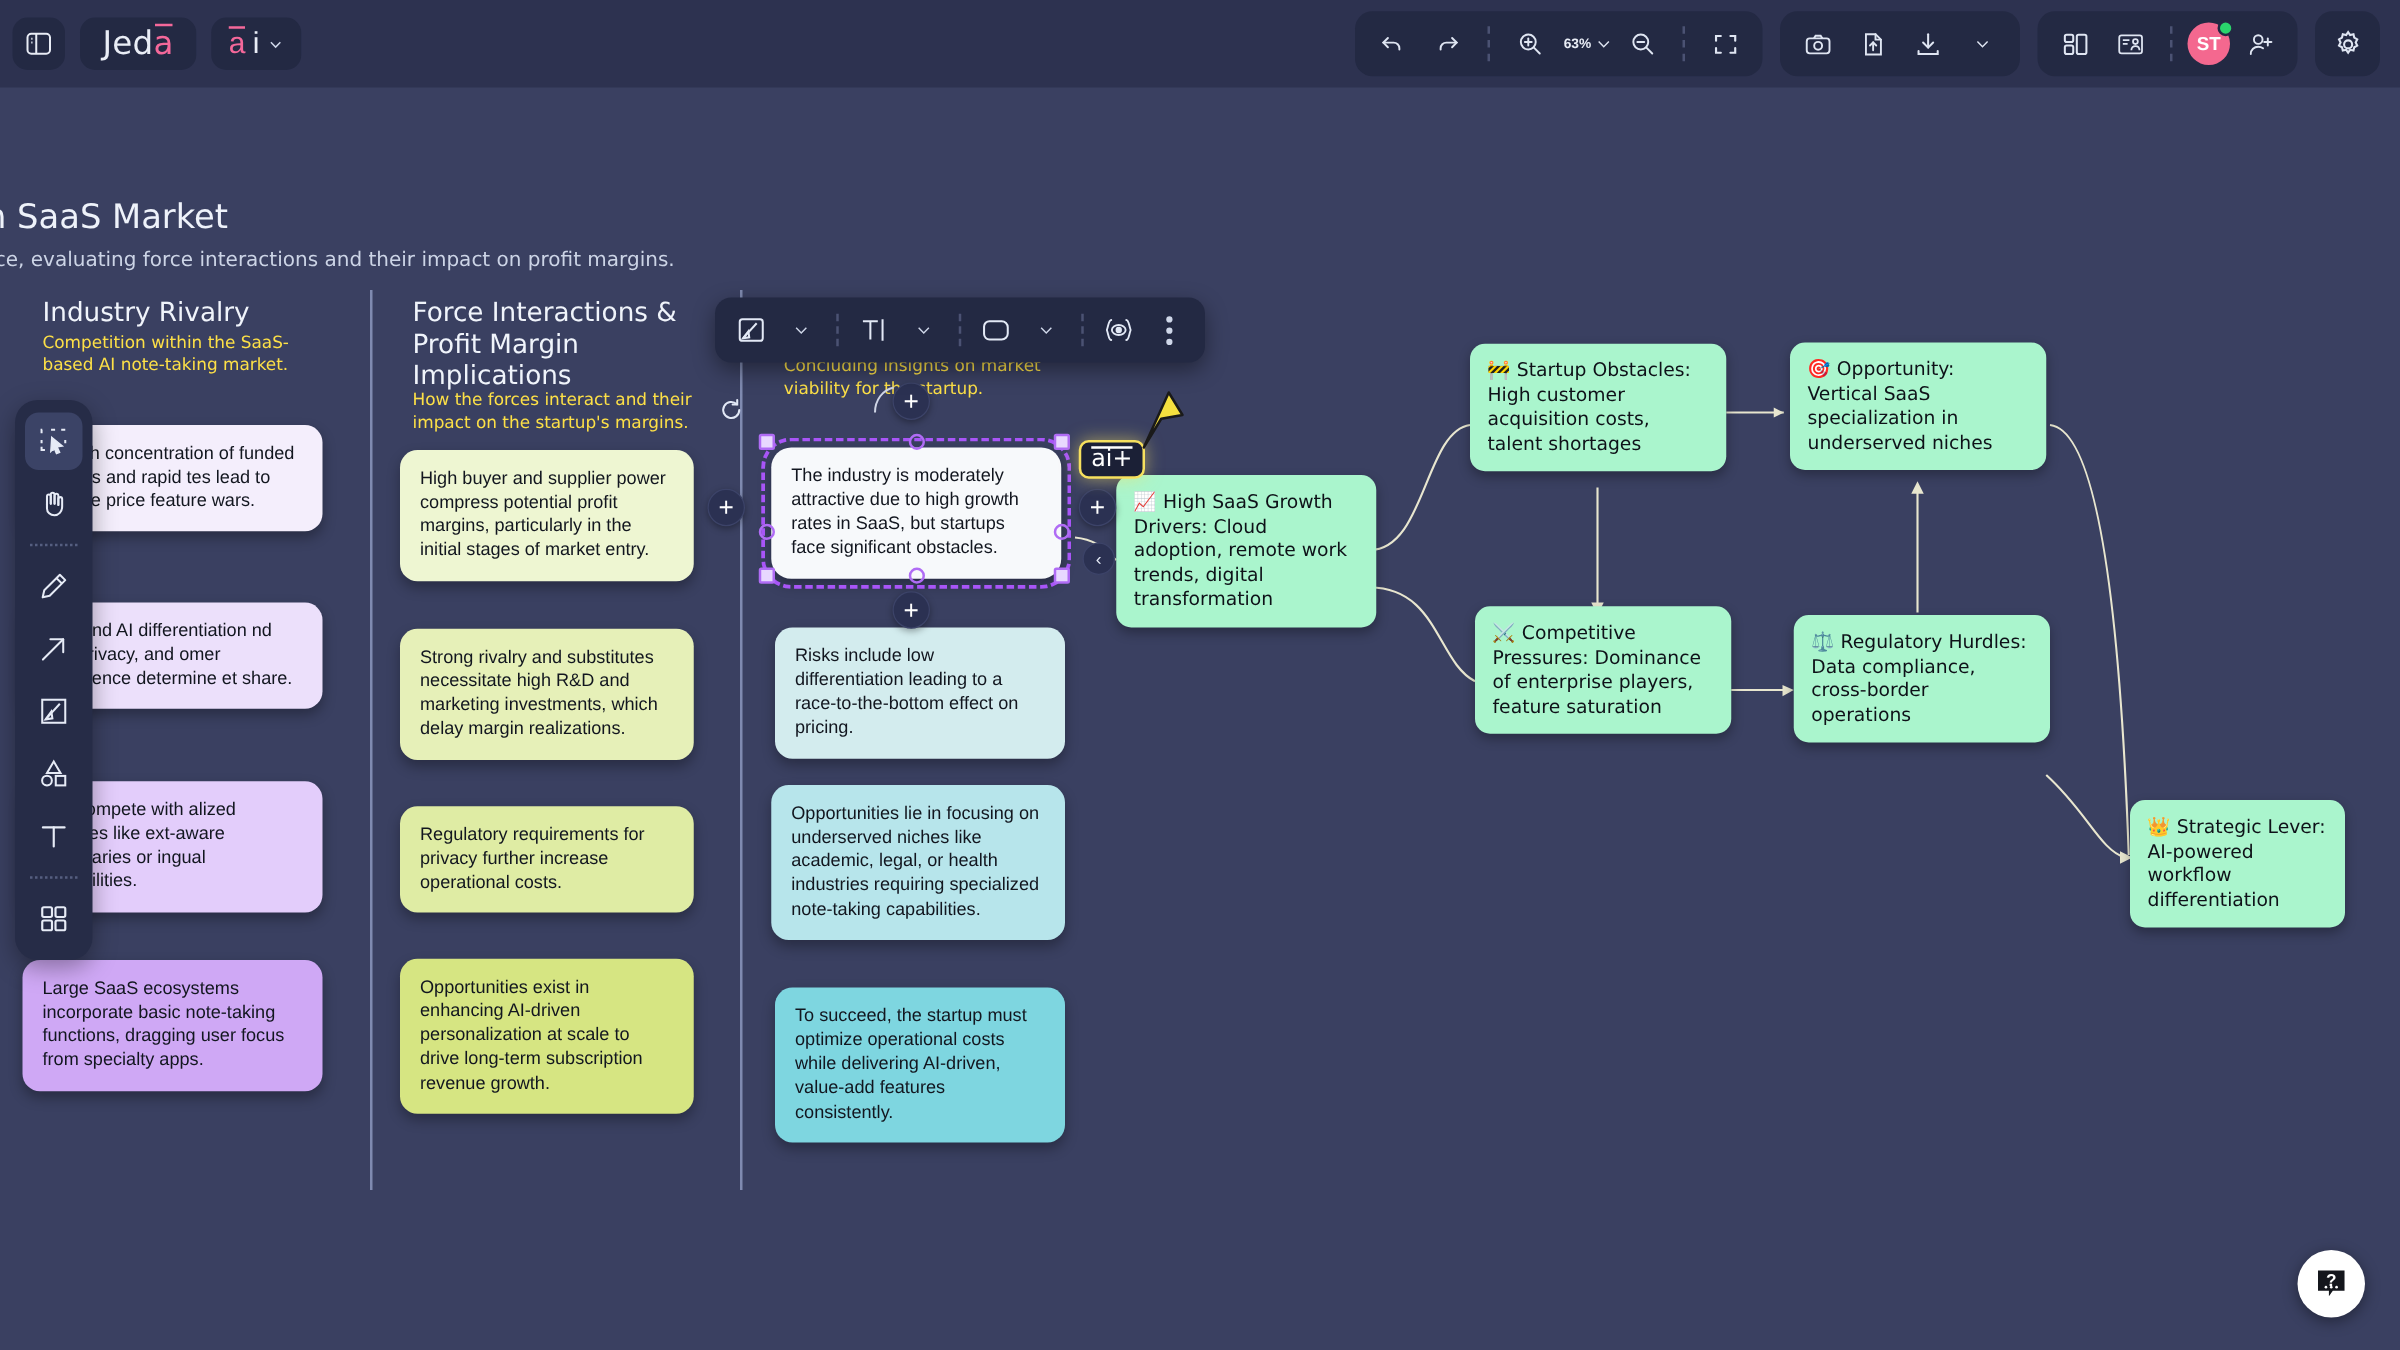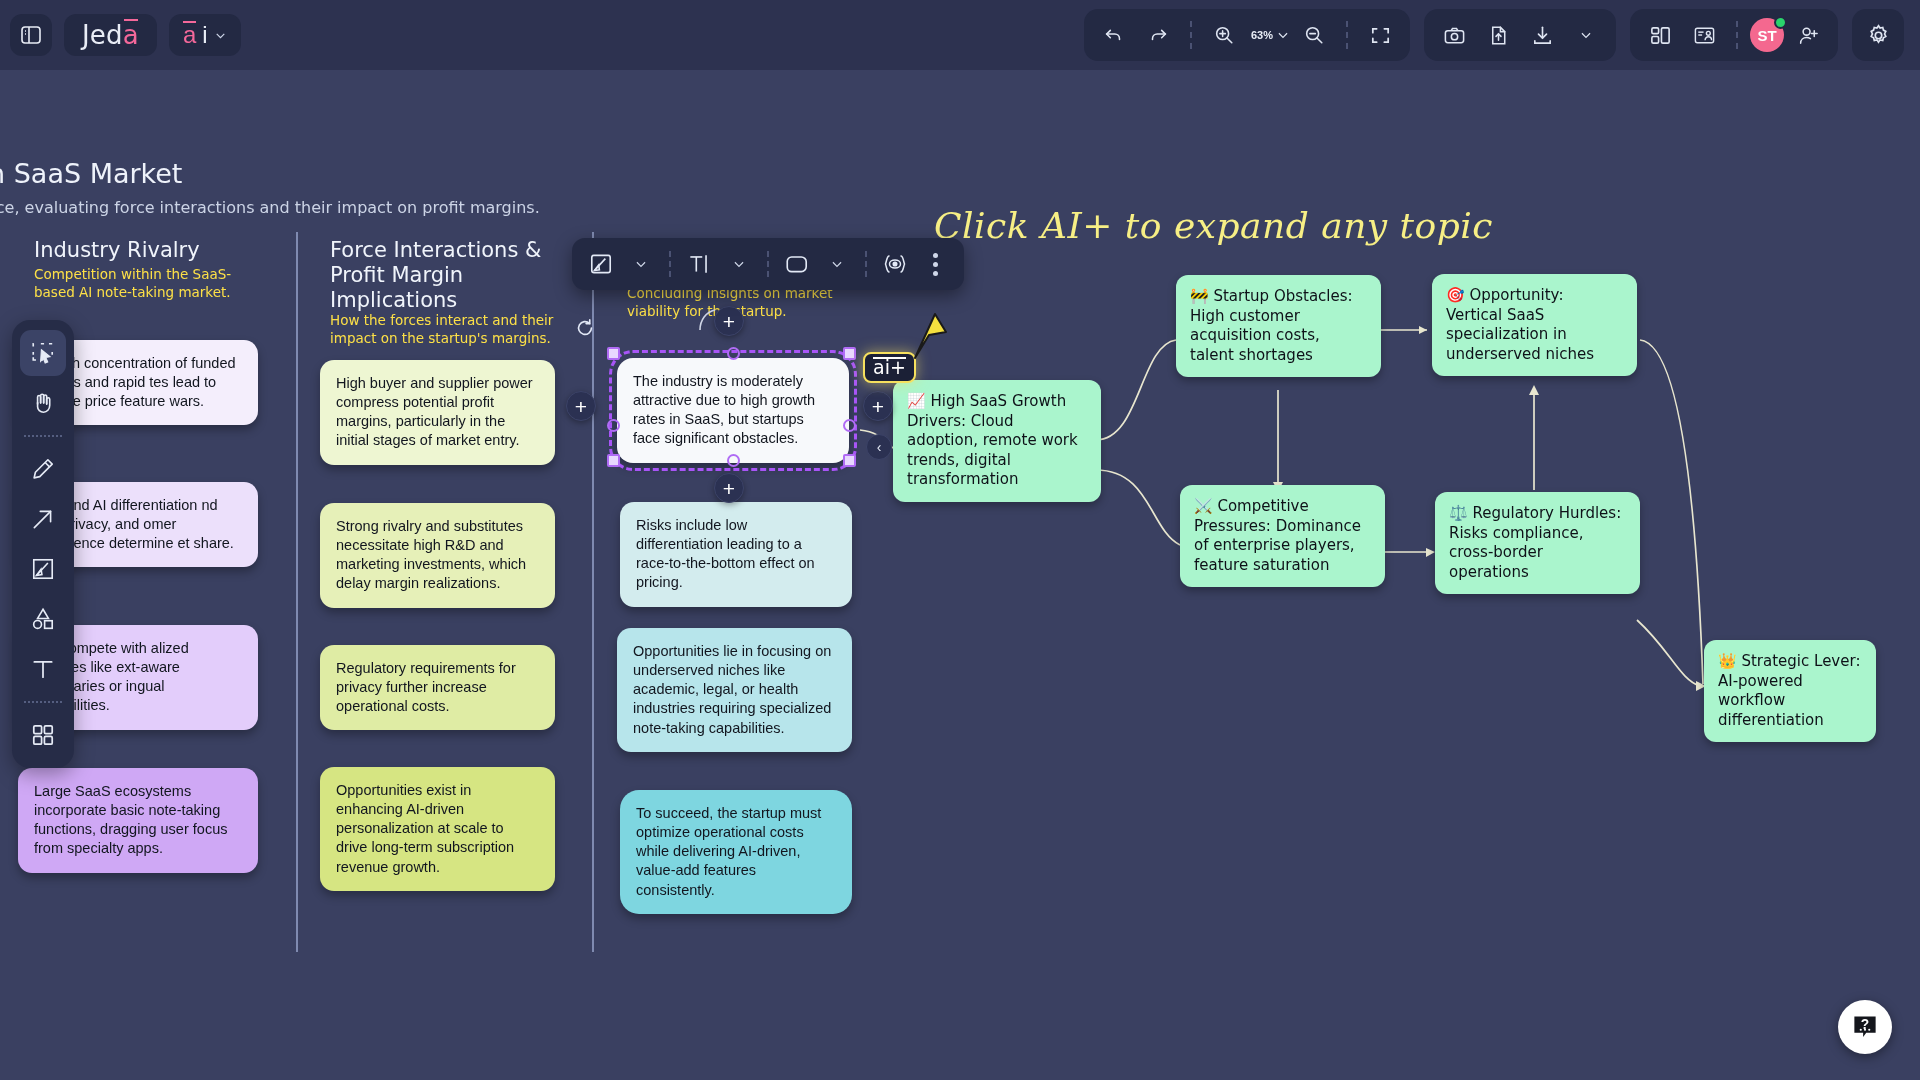--- a/index.html
+++ b/index.html
@@ -366,21 +366,21 @@
     <div class="handle" style="left:727px; top:347px;"></div>
     <div class="handle sq" style="left:843px; top:347px;"></div>
     <div class="handle" style="left:607px; top:419px;"></div>
     <div class="handle" style="left:843px; top:419px;"></div>
     <div class="handle sq" style="left:607px; top:454px;"></div>
     <div class="handle" style="left:727px; top:454px;"></div>
     <div class="handle sq" style="left:843px; top:454px;"></div>
 
     <div class="card" style="left:620px; top:502px; width:232px; background:#d3ecee;">Risks include low differentiation leading to a race-to-the-bottom effect on pricing.</div>
     <div class="card" style="left:617px; top:628px; width:235px; background:#b7e5eb;">Opportunities lie in focusing on underserved niches like academic, legal, or health industries requiring specialized note-taking capabilities.</div>
-    <div class="card" style="left:620px; top:790px; width:232px; background:#7ed6e0;border-radius:19px;">To succeed, the startup must optimize operational costs while delivering AI-driven, value-add features consistently.</div>
+    <div class="card" style="left:620px; top:790px; width:232px; background:#7ed6e0;">To succeed, the startup must optimize operational costs while delivering AI-driven, value-add features consistently.</div>
 
     <div class="plus-btn" style="left:714px; top:306px;">+</div>
     <div class="plus-btn" style="left:566px; top:391px;">+</div>
     <div class="plus-btn" style="left:863px; top:391px;">+</div>
     <div class="chev-btn" style="left:866px; top:434px;">‹</div>
     <div class="plus-btn" style="left:714px; top:473px;">+</div>
 
     <div class="mini-toolbar">
       <div class="mt-btn">
         <svg width="26" height="26" viewBox="0 0 24 24" fill="none" stroke="#e3e9f6" stroke-width="1.5">
@@ -451,21 +451,20 @@
       <polygon points="1534,385 1529,395 1539,395" fill="#e8e6cf"></polygon>
       <path d="M1640 340 C 1690 345, 1700 600, 1703 684" stroke="#e8e6cf" stroke-width="1.7" fill="none"></path>
       <path d="M1637 620 C 1670 650, 1680 680, 1700 686" stroke="#e8e6cf" stroke-width="1.7" fill="none"></path>
       <polygon points="1706,686 1696,681 1696,691" fill="#e8e6cf"></polygon>
     </svg>
 
     <div class="aiplus">
       <span class="a">ai+</span>
     </div>
 
-    <div class="hint">Click AI+ to expand any topic</div>
 
     <div class="cursor">
       <svg width="56" height="56" viewBox="0 0 56 56">
         <path d="M10 48 L30 4 L41 22 L24 25 Z" fill="#f5e03f" stroke="#1a1a1a" stroke-width="2" stroke-linejoin="round"></path>
       </svg>
     </div>
 
     <div class="gcard" style="left:893px; top:380px; width:208px;">
       <span>📈</span>
       <span>High SaaS Growth Drivers: Cloud adoption, remote work trends, digital transformation</span>
@@ -481,21 +480,21 @@
       <span>Opportunity: Vertical SaaS specialization in underserved niches</span>
     </div>
 
     <div class="gcard" style="left:1180px; top:485px; width:205px;">
       <span>⚔️</span>
       <span>Competitive Pressures: Dominance of enterprise players, feature saturation</span>
     </div>
 
     <div class="gcard" style="left:1435px; top:492px; width:205px;">
       <span>⚖️</span>
-      <span>Regulatory Hurdles: Risks compliance, cross-border operations</span>
+      <span>Regulatory Hurdles: Data compliance, cross-border operations</span>
     </div>
 
     <div class="gcard" style="left:1704px; top:640px; width:172px;">
       <span>👑</span>
       <span>Strategic Lever: AI-powered workflow differentiation</span>
     </div>
 
   </div>
 
   <div class="toolrail">

